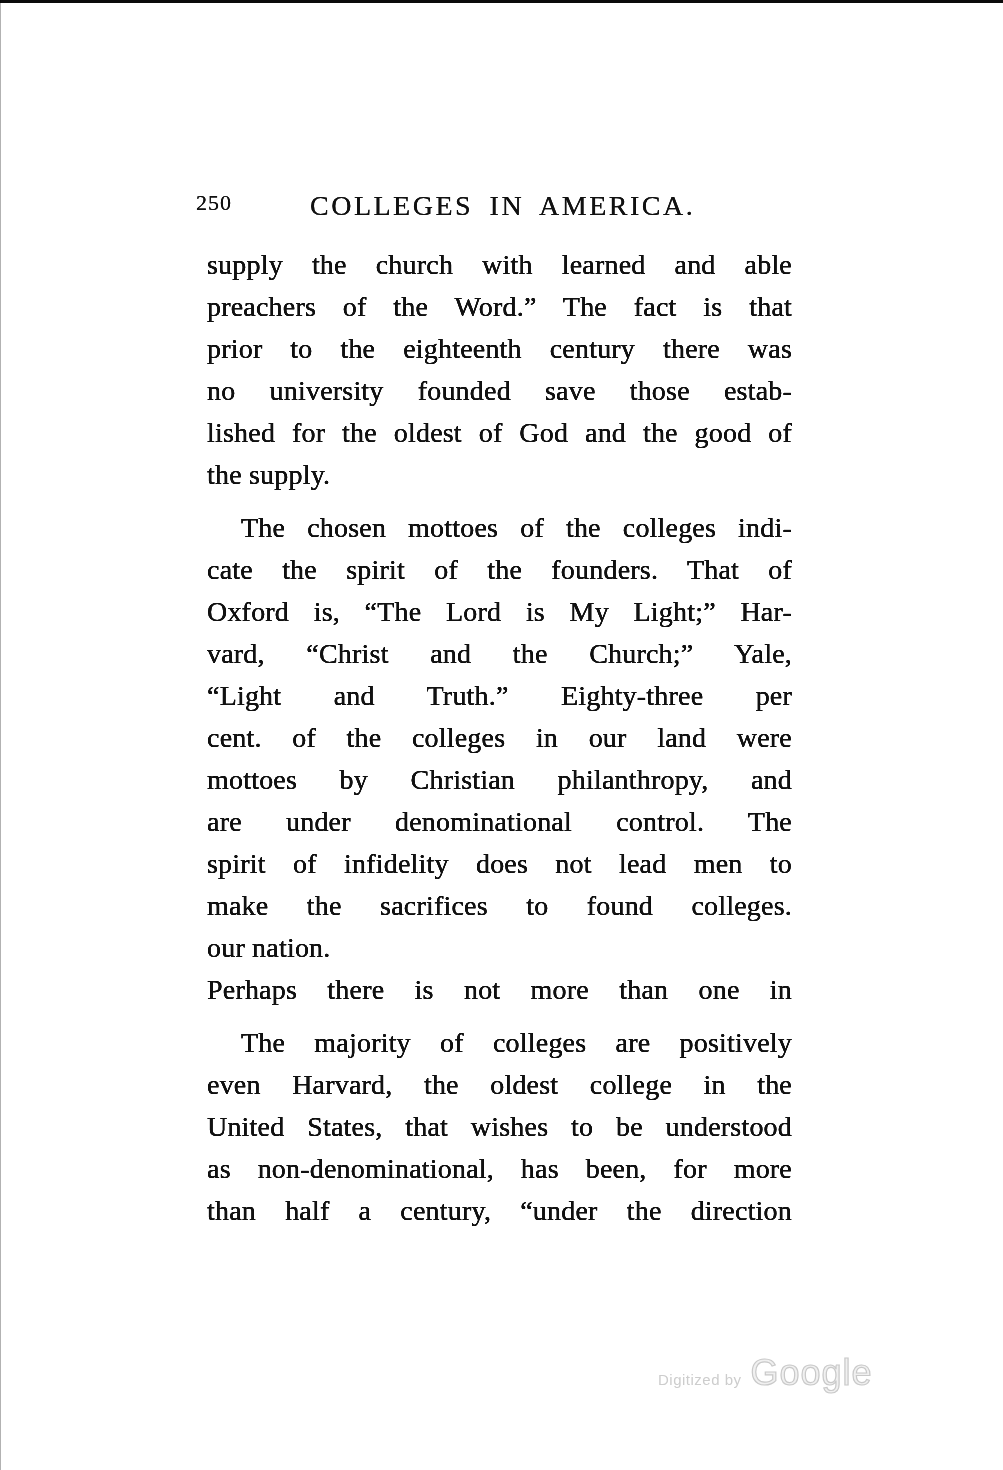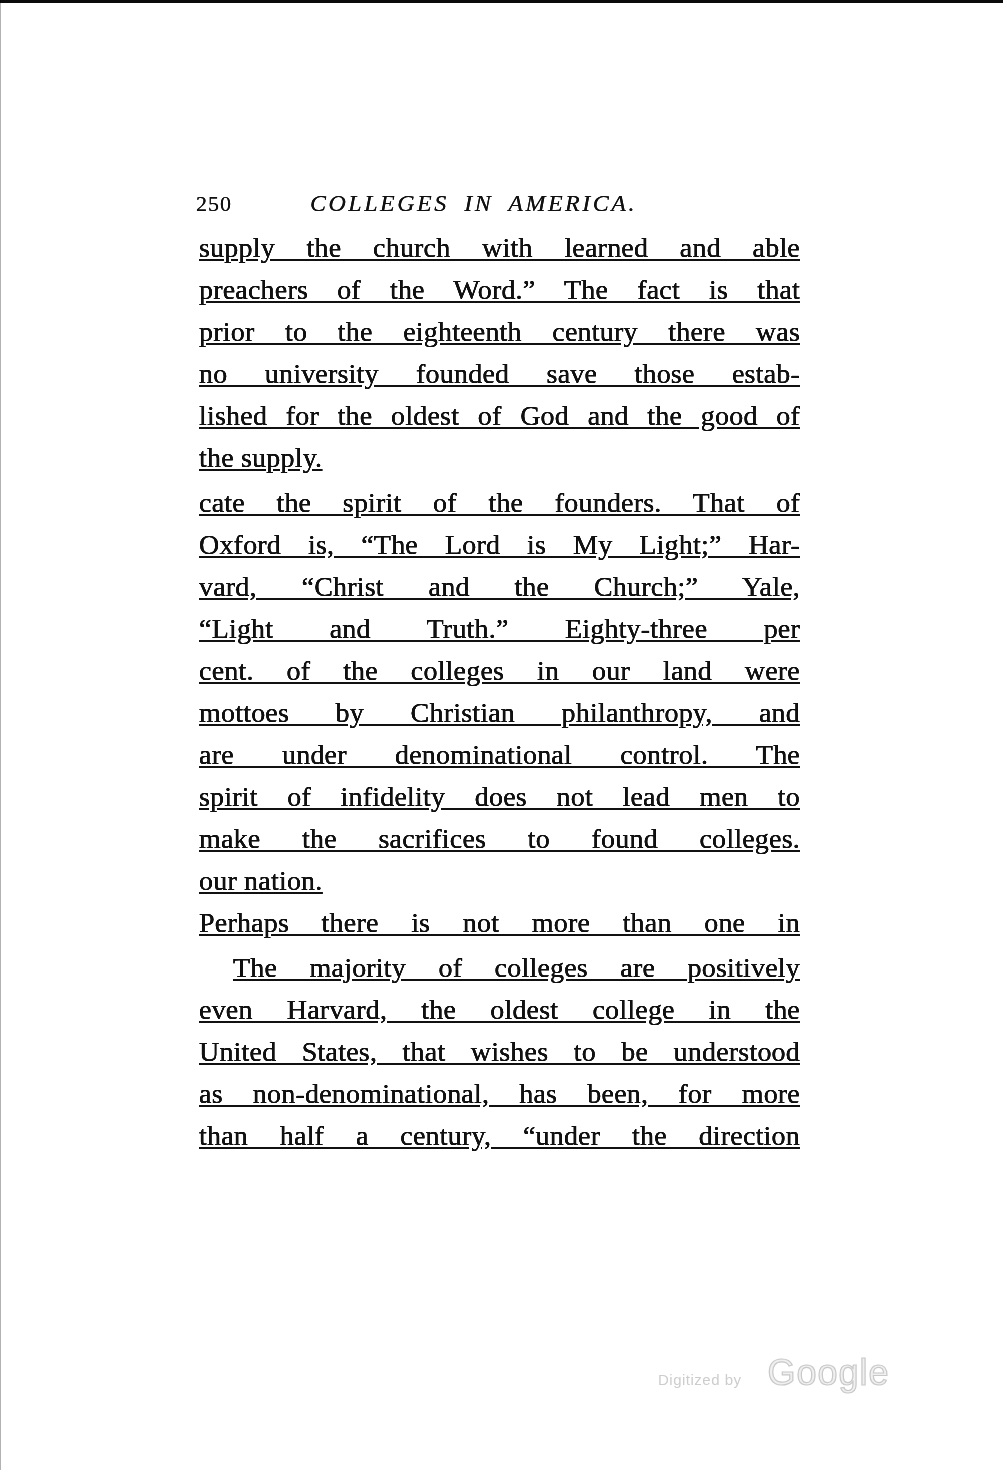--- a/index.html
+++ b/index.html
@@ -31,62 +31,61 @@
 
   .page-block {
     position: absolute;
     left: 196px;
     top: 190px;
     width: 607px;
   }
 
   .header-row {
     display: flex;
-    align-items: center;
-    margin-bottom: 10px;
+    align-items: flex-start;
+    margin-bottom: 22px;
   }
   .page-number {
     font-size: 22px;
     width: 114px;
     letter-spacing: 1px;
     text-shadow: 0 0 0.4px #000;
   }
   .header-title {
-    font-style: italic;
-    font-size: 24px;
+    font-size: 28px;
     letter-spacing: 2.5px;
     word-spacing: 7px;
     text-shadow: 0 0 0.4px #000;
     white-space: nowrap;
   }
 
   .text-body {
     font-size: 28px;
     line-height: 42px;
     letter-spacing: 0.2px;
     text-shadow: 0 0 0.5px #000, 0 0 0.3px #000;
   }
-  .paragraph { margin: 3px; text-decoration: underline; }
+  .paragraph { margin: 11px; }
   .line {
     text-align: justify;
     text-align-last: justify;
     white-space: normal;
   }
   .line.indent { padding-left: 34px; }
   .line.last {
     text-align-last: left;
   }
 
   .watermark {
     position: absolute;
     left: 658px;
     top: 1352px;
     display: flex;
     align-items: baseline;
-    gap: 26px;
+    gap: 9px;
     font-family: "Liberation Sans", sans-serif;
     user-select: none;
   }
   .wm-prefix {
     font-size: 15px;
     color: #cdcdcd;
     letter-spacing: 0.5px;
   }
   .wm-brand {
     font-size: 36px;
@@ -109,20 +108,21 @@
   <div class="text-body">
       <div class="paragraph">
         <div class="line">supply the church with learned and able</div>
         <div class="line">preachers of the Word.”  The fact is that</div>
         <div class="line">prior to the eighteenth century there was</div>
         <div class="line">no university founded save those estab-</div>
         <div class="line">lished for the oldest of God and the good of</div>
         <div class="line last">the supply.</div>
       </div>
       <div class="paragraph">
+        <div class="line indent">The chosen mottoes of the colleges indi-</div>
         <div class="line">cate the spirit of the founders.  That of</div>
         <div class="line">Oxford is, “The Lord is My Light;” Har-</div>
         <div class="line">vard, “Christ and the Church;” Yale,</div>
         <div class="line">“Light and Truth.”  Eighty-three per</div>
         <div class="line">cent. of the colleges in our land were</div>
         <div class="line">mottoes by Christian philanthropy, and</div>
         <div class="line">are under denominational control.  The</div>
         <div class="line">spirit of infidelity does not lead men to</div>
         <div class="line">make the sacrifices to found colleges.</div>
         <div class="line last">our nation.</div>

